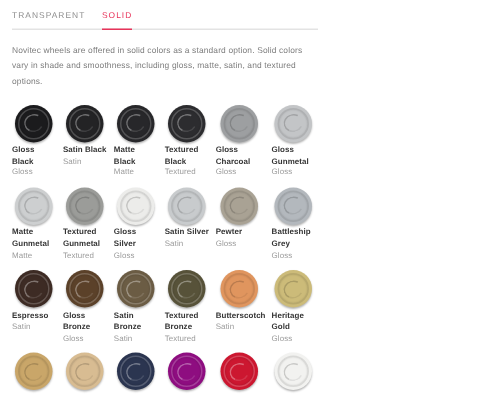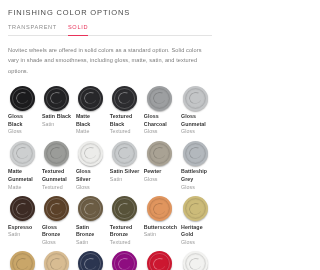--- a/index.html
+++ b/index.html
@@ -128,21 +128,20 @@
     letter-spacing:0.05px;
     text-align:left;
     padding-left:1px;
   }
 </style>
 </head>
 <body>
 
 <div class="panel">
 
-  <div class="page-title">FINISHING COLOR OPTIONS</div>
 
   <div class="tabs">
     <div class="tab">TRANSPARENT</div>
     <div class="tab active">SOLID</div>
   </div>
 
   <div class="description">Novitec wheels are offered in solid colors as a standard option. Solid colors vary in shade and smoothness, including gloss, matte, satin, and textured options.</div>
 
   <div class="swatch-grid">
       <div class="swatch-cell">

